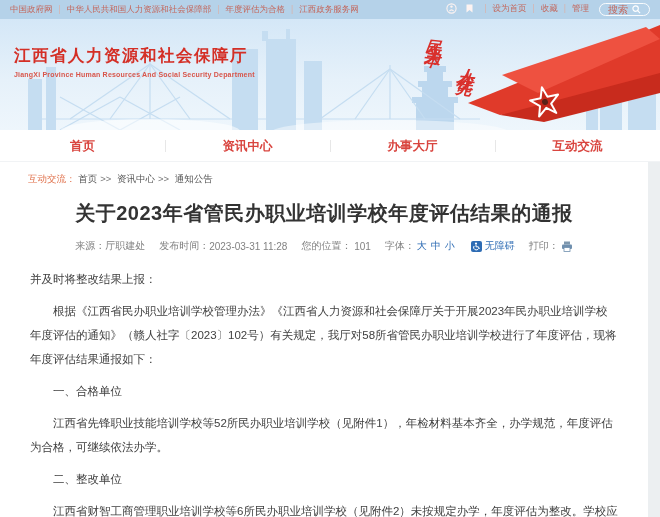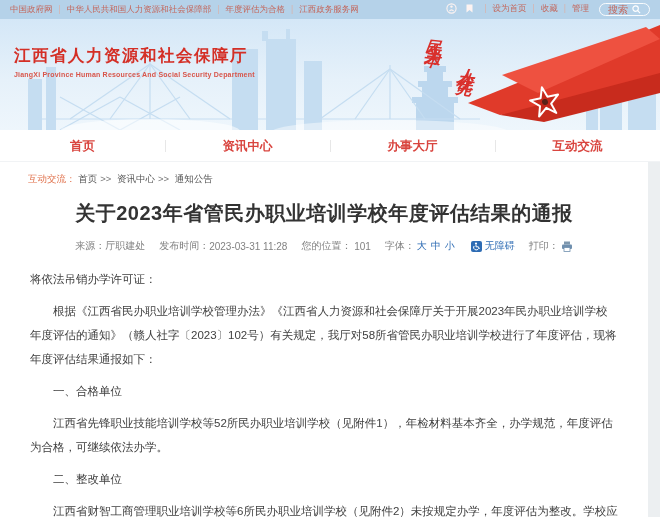--- a/index.html
+++ b/index.html
@@ -221,21 +221,21 @@
             <svg width="12" height="11" viewBox="0 0 12 11">
                 <rect x="3" y="0.5" width="6" height="3" fill="#7e97ad"></rect>
                 <rect x="1" y="3.5" width="10" height="4.5" rx="1" fill="#6f8fae"></rect>
                 <rect x="3" y="6.5" width="6" height="4" fill="#fff" stroke="#6f8fae" stroke-width="0.8"></rect>
               </svg>
           </span>
         </span>
       </div>
 
       <div class="body-text">
-        <p class="no-indent">将依法吊销办学许可证：</p>
+        <p class="no-indent">并及时将整改结果上报：</p>
         <p>根据《江西省民办职业培训学校管理办法》《江西省人力资源和社会保障厅关于开展2023年民办职业培训学校年度评估的通知》（赣人社字〔2023〕102号）有关规定，我厅对58所省管民办职业培训学校进行了年度评估，现将年度评估结果通报如下：</p>
         <p>一、合格单位</p>
         <p>江西省先锋职业技能培训学校等52所民办职业培训学校（见附件1），年检材料基本齐全，办学规范，年度评估为合格，可继续依法办学。</p>
         <p>二、整改单位</p>
         <p>江西省财智工商管理职业培训学校等6所民办职业培训学校（见附件2）未按规定办学，年度评估为整改。学校应当在本通报下发之日起三个月内整改到位，整改期间应停止招生，并及时将整改结果上报，由我厅对整改情况进行评估，整改合格的，可继续依法办学；整改不合格、拒不接受整改或逾期未整改的，将依法吊销办学许可证。</p>
 
       </div>
 
     </div>
     <div class="gutter"></div>

